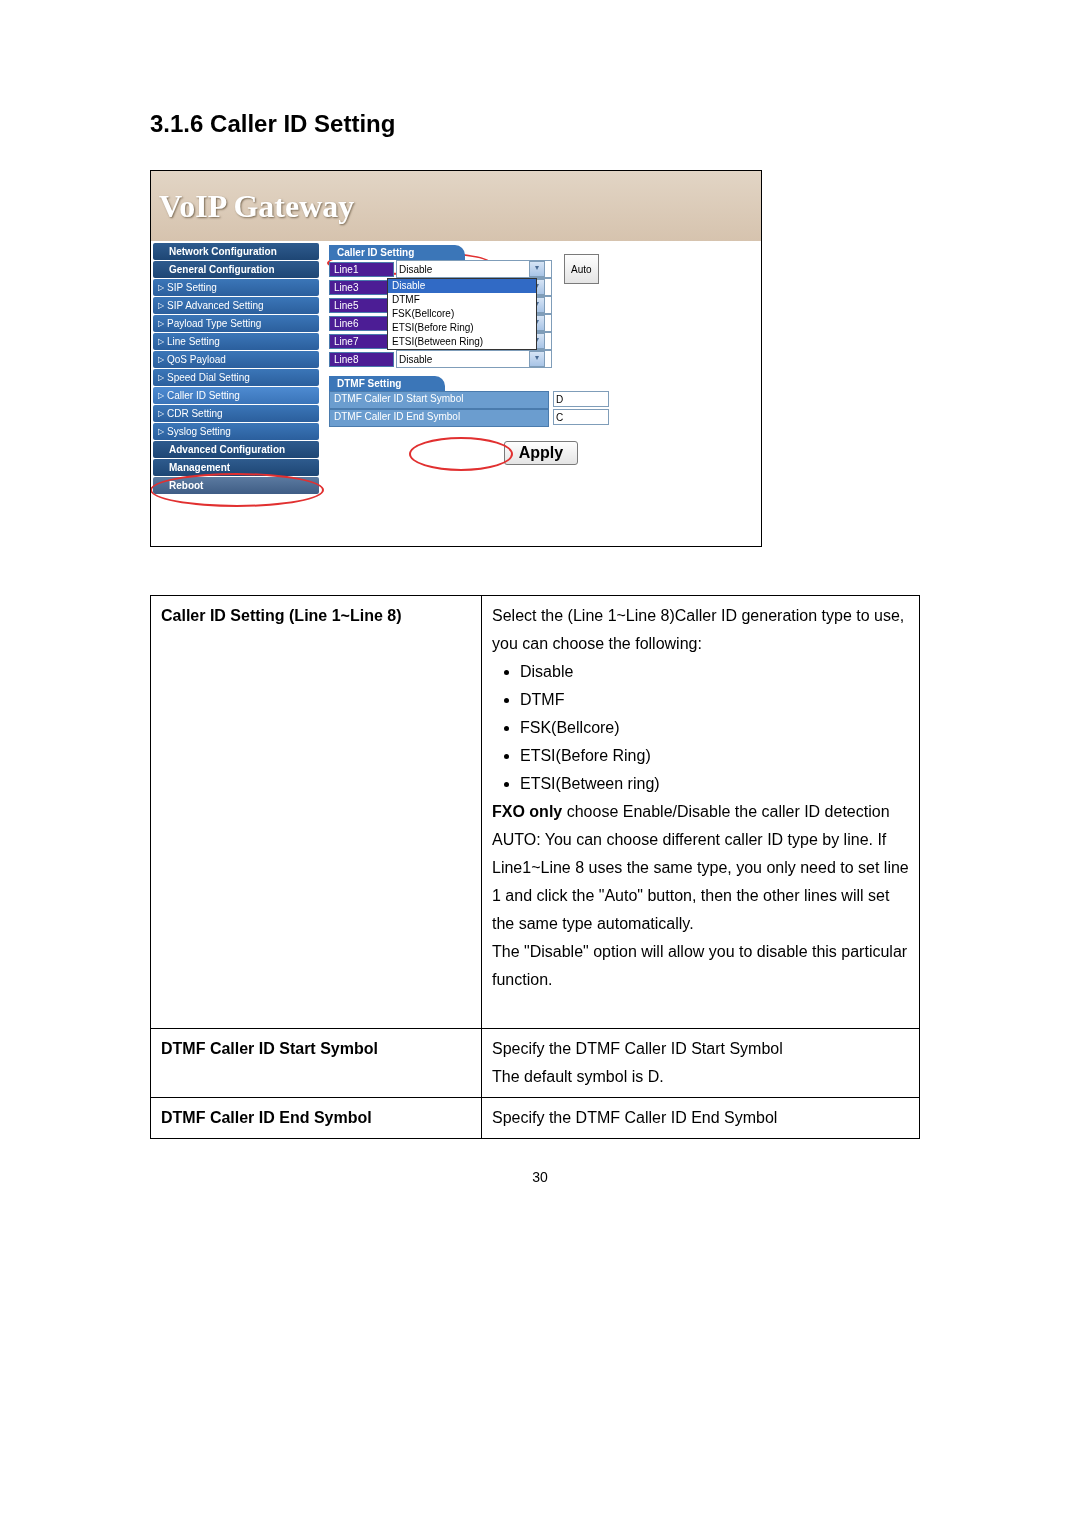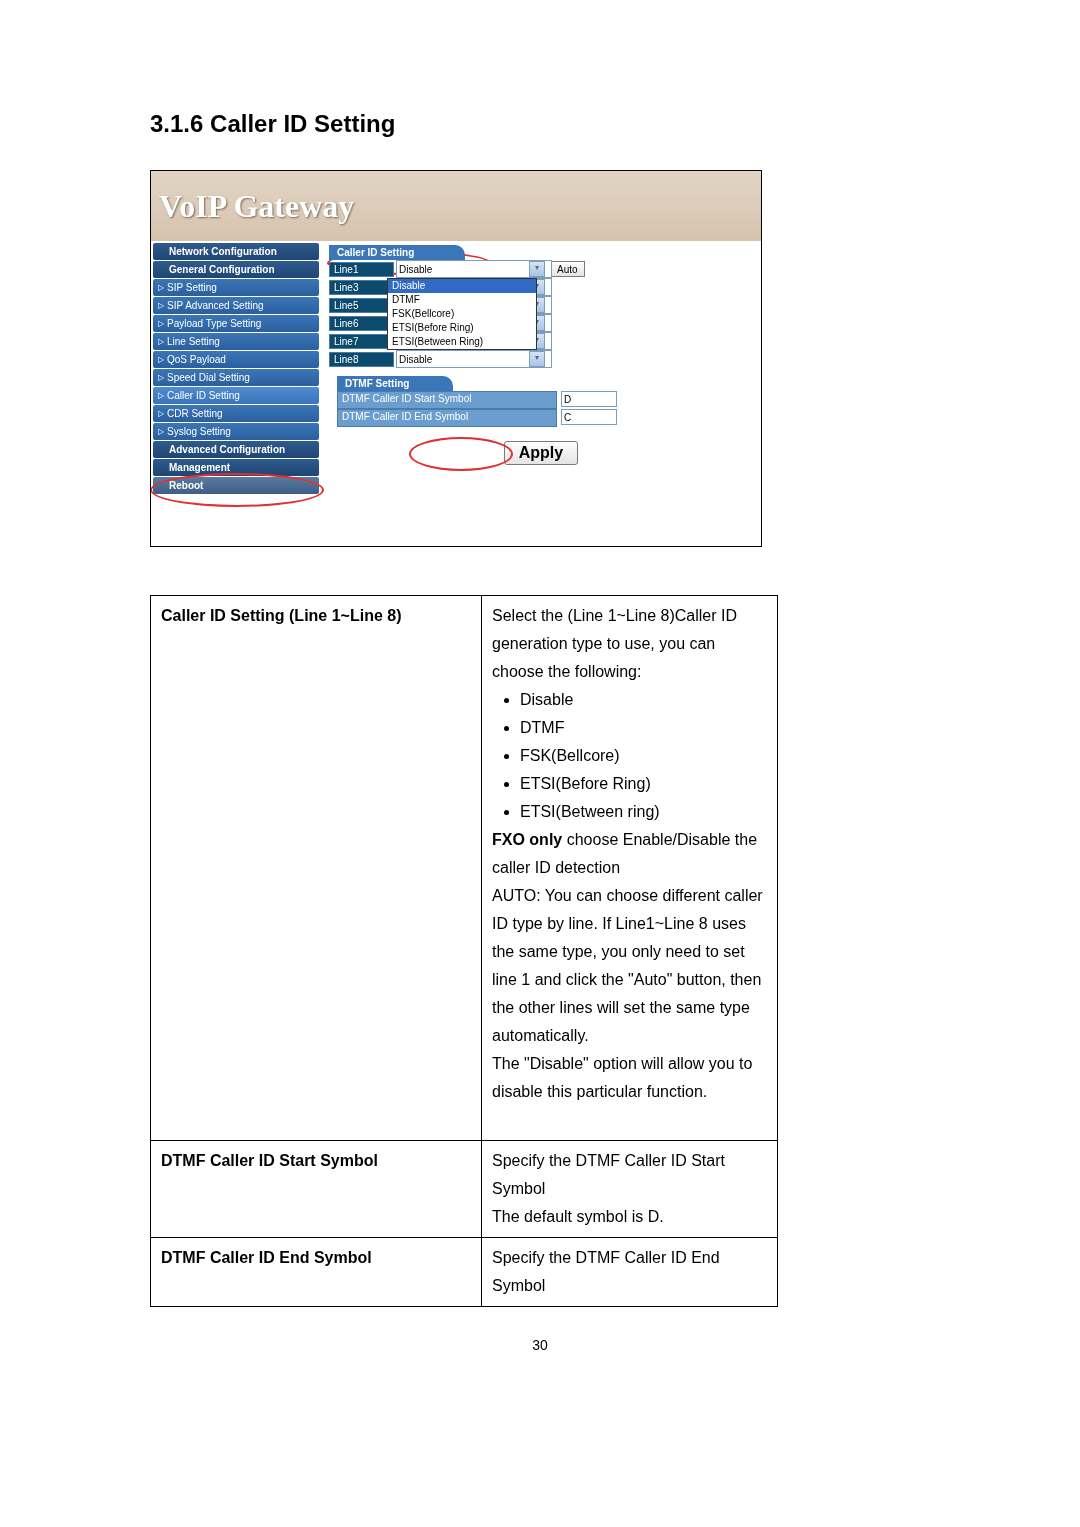--- a/index.html
+++ b/index.html
@@ -111,21 +111,21 @@
     border-top-right-radius: 10px;
     font-weight: bold;
   }
   .line-row {
     display: flex;
     align-items: center;
     height: 18px;
   }
   .line-label {
     width: 55px;
-    background: #0c4a6e;
+    background: #4c1d95;
     color: #fff;
     padding: 1px 4px;
     font-size: 10px;
     border: 1px solid #4a7bad;
   }
   .line-select {
     font-size: 10px;
     height: 16px;
     width: 150px;
     border: 1px solid #7f9db9;
@@ -147,22 +147,22 @@
     background: linear-gradient(#d6e4f5, #a8c4e6);
     border: 1px solid #7f9db9;
     font-size: 8px;
     text-align: center;
     line-height: 12px;
     color: #4a6b94;
     pointer-events: none;
   }
   .auto-btn {
     font-size: 10px;
-    height: 16px;
-    margin-left: 4px;
+    height: 30px;
+    margin-left: 18px;
     border: 1px solid #7a7a7a;
     background: linear-gradient(#fefefe, #e4e4e4);
     padding: 0 6px;
     border-radius: 0;
   }
   .dropdown-open {
     position: absolute;
     left: 58px;
     top: 18px;
     width: 148px;
@@ -175,21 +175,20 @@
     padding: 0px 4px;
     line-height: 14px;
   }
   .dropdown-open .sel {
     background: #316ac5;
     color: #fff;
   }
 
   .dtmf-table {
     margin-top: 8px;
-    margin-left: 8px;
   }
   .dtmf-head {
     background: #3b76b8;
     color: #fff;
     padding: 2px 8px;
     width: 100px;
     border-top-right-radius: 10px;
     font-weight: bold;
   }
   .dtmf-row {
@@ -244,21 +243,21 @@
     width: 160px;
     height: 20px;
     left: 176px;
     top: 80px;
     pointer-events: none;
   }
 
   
   .desc-table {
     border-collapse: collapse;
-    width: 628px;
+    width: 770px;
     margin-top: 48px;
     font-size: 16px;
     line-height: 28px;
   }
   .desc-table td {
     border: 1px solid #000;
     vertical-align: top;
     padding: 6px 10px;
   }
   .desc-table td.c1 {

